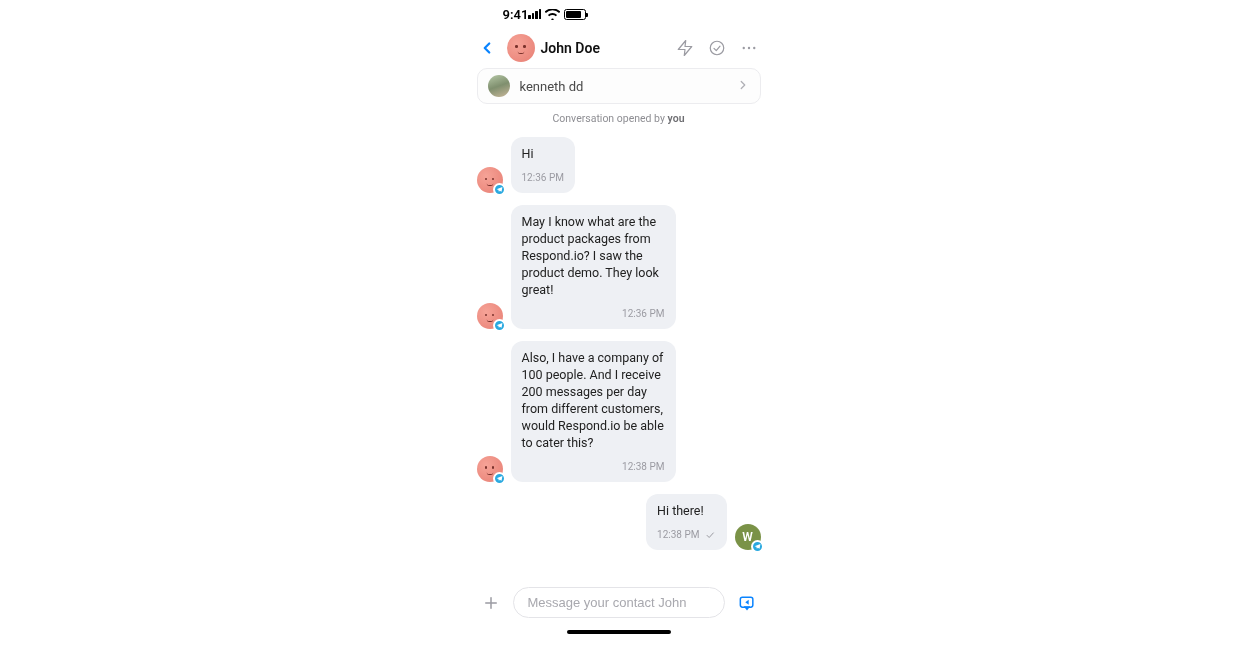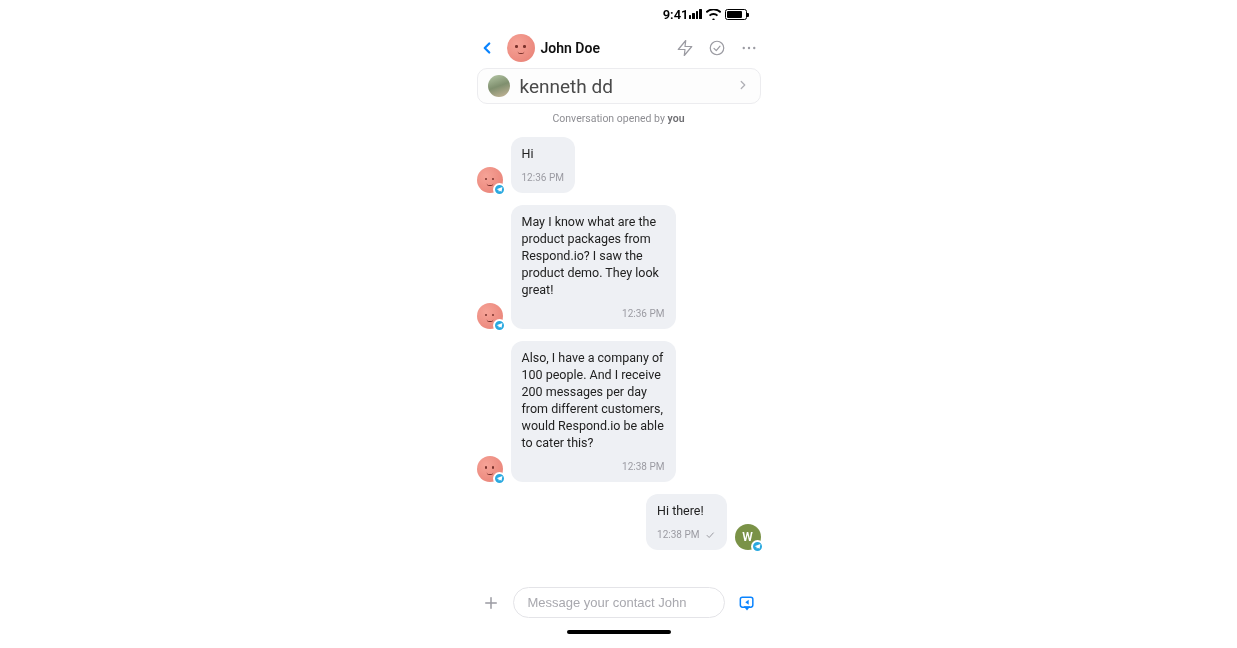--- a/index.html
+++ b/index.html
@@ -17,21 +17,21 @@
     background: #ffffff;
     position: relative;
     display: flex;
     flex-direction: column;
   }
   
   .status-bar {
     height: 28px;
     display: flex;
     align-items: center;
-    justify-content: flex-end;
+    justify-content: flex-start;
     padding: 0 22px 0 34px;
     font-size: 13px;
     font-weight: 600;
     color: #000;
   }
   .status-right { display: flex; align-items: center; gap: 4px; }
   .signal-bars { display: flex; align-items: flex-end; gap: 1px; height: 10px; }
   .signal-bars span { width: 2.5px; background: #000; border-radius: 0.5px; }
   .signal-bars span:nth-child(1){height:4px}
   .signal-bars span:nth-child(2){height:6px}
@@ -61,21 +61,21 @@
     border: 1px solid #ececef;
     border-radius: 10px;
     height: 36px;
     display:flex; align-items:center; padding: 0 10px; gap:10px;
     background:#fdfdfd;
   }
   .contact-avatar {
     width:22px; height:22px; border-radius:50%;
     background: linear-gradient(160deg,#b7c9a8 0%, #7f8f6e 50%, #c9b79a 100%);
   }
-  .contact-name { font-size:19px; color:#4a4a4a; flex:1; }
+  .contact-name { font-size:13px; color:#4a4a4a; flex:1; }
   .chev { color:#b0b0b6; }
 
   
   .messages {
     flex:1; overflow:hidden; padding: 6px 8px 4px 8px;
     display:flex; flex-direction:column; gap:12px;
   }
   .opened-line { text-align:center; font-size:10.5px; color:#8e8e93; margin-top:2px; }
   .opened-line b { font-weight:600; color:#6e6e72; }
 

